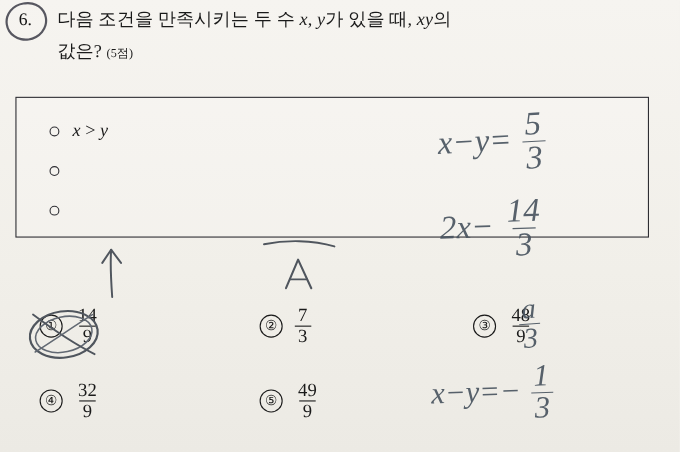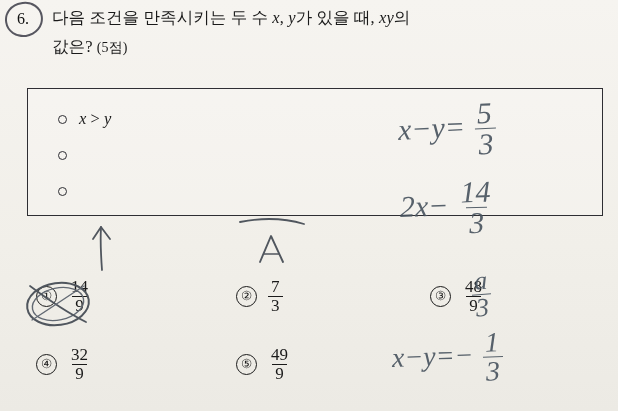--- a/index.html
+++ b/index.html
@@ -51,26 +51,26 @@
     position: absolute;
     left: 52px;
     top: 4px;
     width: 560px;
     font-size: 16.5px;
     line-height: 1.75;
     font-family: "Liberation Serif", serif;
     letter-spacing: .1px;
   }
   .stem .mi { font-style: italic; font-family: "Liberation Serif", serif; }
-  .stem .pts { font-size: 14px; }
+  .stem .pts { font-size: 11px; }
 
   
   .condbox {
     position: absolute;
-    left: 27px;
+    left: 14px;
     top: 88px;
     width: 576px;
     height: 128px;
     border: 1.6px solid #2e2e33;
     box-sizing: border-box;
     background: rgba(255,255,255,0.18);
   }
   .cond-list {
     position: absolute;
     left: 30px;

